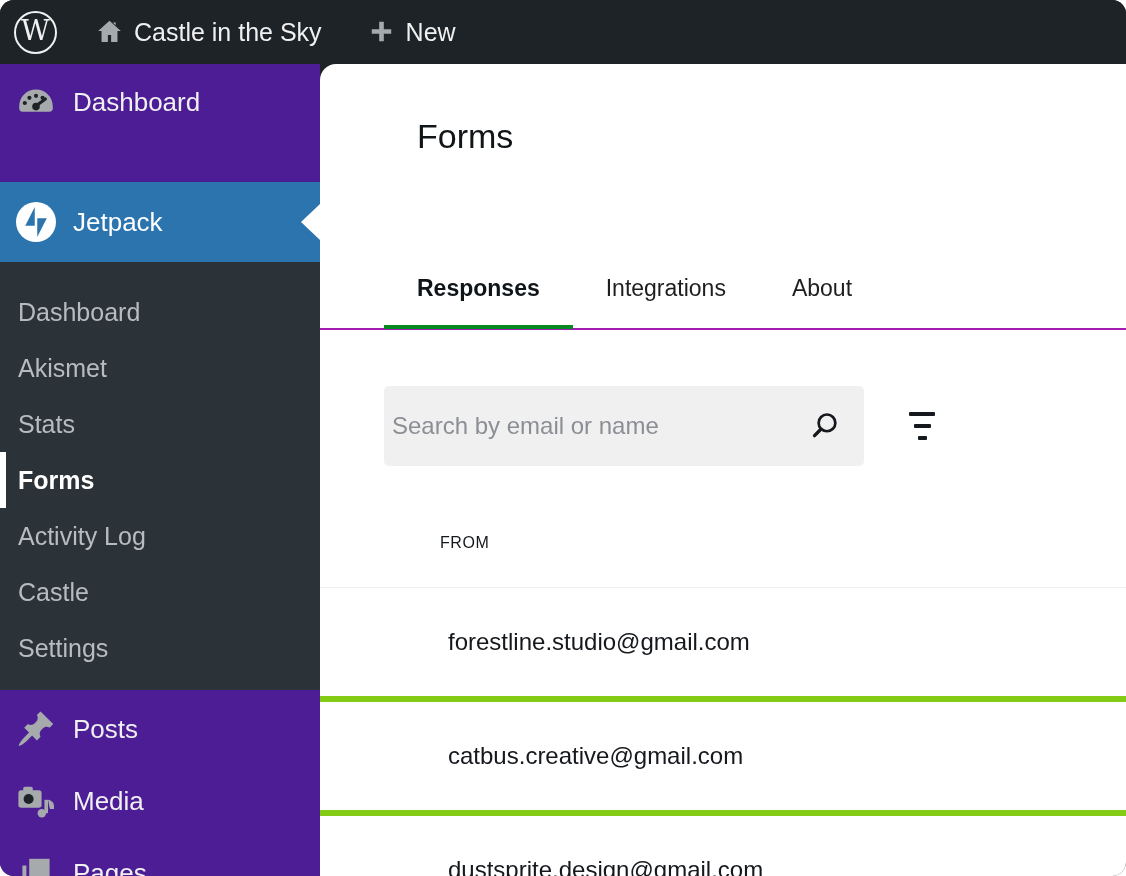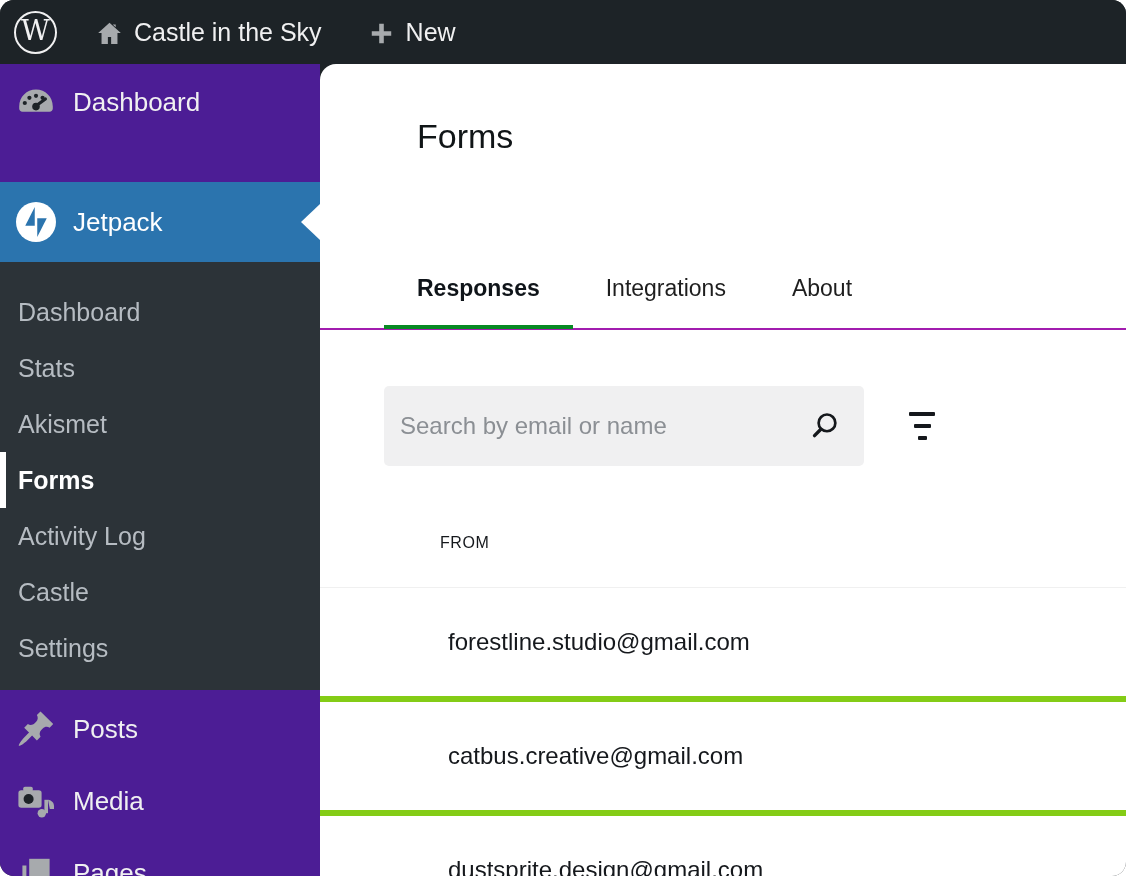--- a/index.html
+++ b/index.html
@@ -24,21 +24,21 @@
   .wp-logo {
     margin-left:14px; width:43px; height:43px;
     border:2.5px solid #f0f0f1; border-radius:50%;
     display:flex; align-items:center; justify-content:center;
     cursor:pointer; flex:0 0 auto;
   }
   .wp-logo span {
     font-family:"DejaVu Serif", serif; font-size:28px; line-height:1;
     color:#f0f0f1; margin-top:-3px;
   }
-  .ab-item { display:flex; align-items:flex-end; gap:11px; cursor:pointer; }
+  .ab-item { display:flex; align-items:flex-start; gap:11px; cursor:pointer; }
   .ab-site { margin-left:39px; }
   .ab-new  { margin-left:46px; }
   .ab-icon { flex:0 0 auto; display:block; }
 
   
   .sidebar { position:absolute; top:64px; left:0; width:320px; bottom:0; background:#4c1d95; }
   .mi {
     display:flex; align-items:center; gap:17px;
     padding-left:16px; color:#f0f0f1; font-size:26px; cursor:pointer;
   }
@@ -88,21 +88,21 @@
   .tab.active { font-weight:700; color:#0f1419; }
   .tab.active::after {
     content:""; position:absolute; left:0; right:0; bottom:-1px;
     height:4px; background:#088a23;
   }
 
   .toolbar { display:flex; align-items:center; margin-top:56px; padding-left:64px; }
   .searchbox { position:relative; width:480px; height:80px; background:#f0f0f1; border-radius:5px; }
   .searchbox input {
     width:100%; height:100%; border:none; outline:none; background:transparent;
-    padding:0 78px 0 16px; font-size:24px; color:#1e1e1e; font-family:inherit;
+    padding:0 78px 0 8px; font-size:24px; color:#1e1e1e; font-family:inherit;
   }
   .searchbox input::placeholder { color:#8b8f94; }
   .search-icon { position:absolute; right:22px; top:23px; cursor:pointer; }
   .filter-btn {
     margin-left:32px; width:52px; height:52px; background:none; border:none; cursor:pointer;
     display:flex; flex-direction:column; align-items:center; justify-content:center; gap:8px;
   }
   .fbar { height:4px; background:#15181c; border-radius:1px; }
   .fbar.b1 { width:26px; } .fbar.b2 { width:17px; } .fbar.b3 { width:9px; }
 
@@ -164,24 +164,24 @@
       </svg>
       <span>Jetpack</span>
       <span class="jp-arrow"></span>
     </div>
 
     <ul class="submenu">
       <li>
           <span>Dashboard</span>
         </li>
       <li>
+          <span>Akismet</span>
+        </li>
+      <li>
           <span>Stats</span>
-        </li>
-      <li>
-          <span>Akismet</span>
         </li>
       <li class="current">
           <span>Forms</span>
         </li>
       <li>
           <span>Activity Log</span>
         </li>
       <li>
           <span>Castle</span>
         </li>

